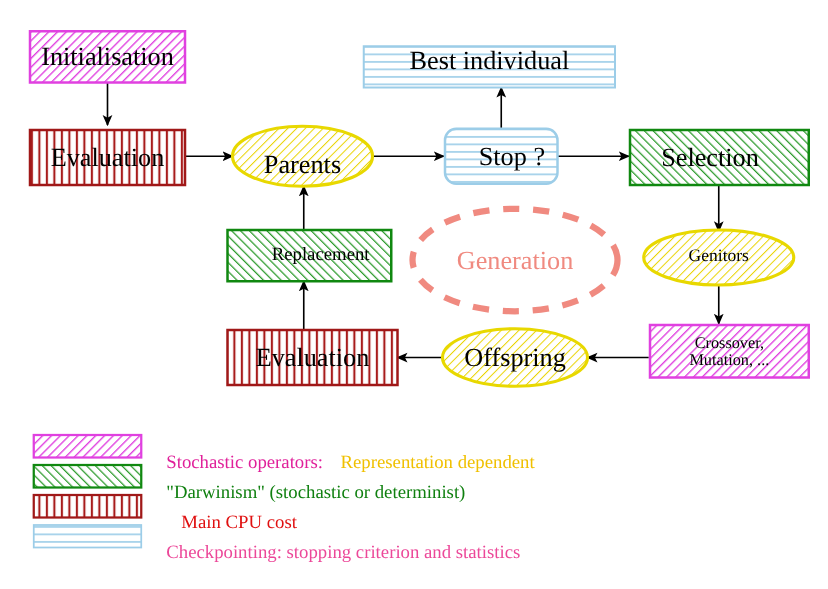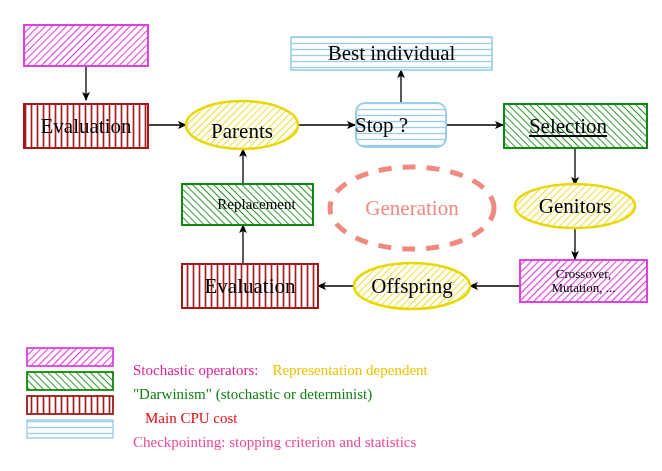--- a/index.html
+++ b/index.html
@@ -117,32 +117,33 @@
     <rect x="182" y="184" width="131" height="41" fill="url(#hatch-green)" stroke="#108810" stroke-width="2"></rect>
 
     <ellipse cx="412" cy="208" rx="82" ry="41" fill="none" stroke="#f08a80" stroke-width="5" stroke-dasharray="13 11" stroke-linecap="butt"></ellipse>
 
     <rect x="27" y="348" width="86" height="18" fill="url(#hatch-magenta)" stroke="#e040e0" stroke-width="1.8"></rect>
     <rect x="27" y="372" width="86" height="18" fill="url(#hatch-green)" stroke="#108810" stroke-width="1.8"></rect>
     <rect x="27" y="396" width="86" height="18" fill="url(#hatch-red)" stroke="#a01818" stroke-width="1.8"></rect>
     <rect x="27" y="420" width="86" height="18" fill="url(#hatch-blue)" stroke="#9ccde8" stroke-width="1.4"></rect>
   </svg>
 
+  <div class="node-label" style="left:24px; top:25px; width:124px; height:41px; font-size:21px;">Initialisation</div>
 
   <div class="node-label" style="left:24px; top:104px; width:124px; height:44px; font-size:21px;">Evaluation</div>
 
   <div class="node-label" style="left:186px; top:101px; width:112px; height:60px; font-size:21px;">Parents</div>
 
-  <div class="node-label" style="left:344px; top:103px; width:75px; height:44px; font-size:21px;">Stop ?</div>
+  <div class="node-label" style="left:372px; top:103px; width:75px; height:44px; font-size:21px;">Stop ?</div>
 
-  <div class="node-label" style="left:291px; top:37px; width:201px; height:33px; font-size:21px;">Best individual</div>
+  <div class="node-label" style="left:291px; top:37px; width:201px; height:22px; font-size:21px;">Best individual</div>
 
-  <div class="node-label" style="left:504px; top:104px; width:128px; height:44px; font-size:21px;text-decoration:underline;">Selection</div>
+  <div class="node-label" style="left:504px; top:104px; width:128px; height:44px; font-size:21px;">Selection</div>
 
-  <div class="node-label" style="left:515px; top:184px; width:120px; height:44px; font-size:21px;">Genitors</div>
+  <div class="node-label" style="left:515px; top:184px; width:120px; height:44px; font-size:14px;">Genitors</div>
 
   <div class="node-label" style="left:520px; top:260px; width:127px; height:42px; font-size:13px; flex-direction:column;font-family:Liberation Serif, serif;">
     <span>Crossover,</span>
     <span>Mutation, ...</span>
   </div>
 
   <div class="node-label" style="left:354px; top:263px; width:116px; height:46px; font-size:21px;">Offspring</div>
 
   <div class="node-label" style="left:182px; top:264px; width:136px; height:44px; font-size:21px;">Evaluation</div>
 

